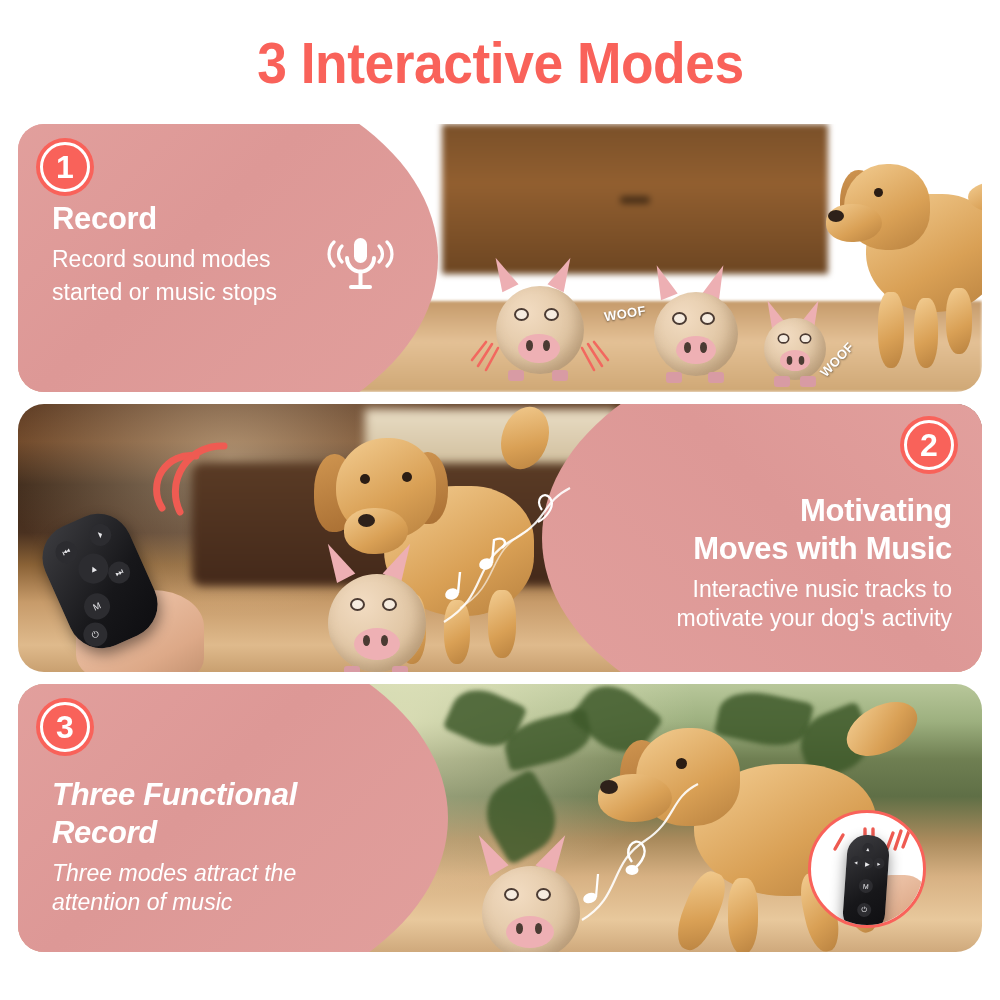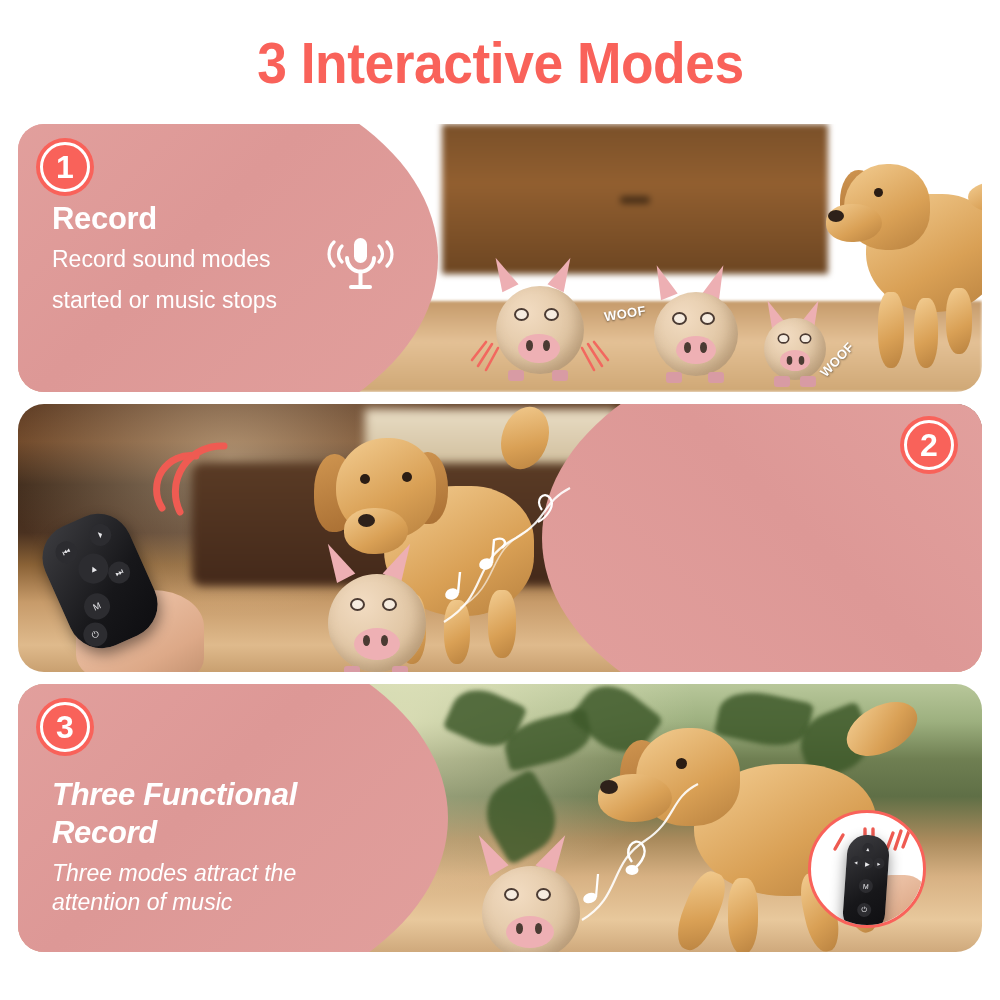--- a/index.html
+++ b/index.html
@@ -429,21 +429,21 @@
       <rect x="27" y="51" width="23" height="4" rx="2" fill="#ffffff"></rect>
       <path d="M20 12 a11 11 0 0 0 0 16" stroke="#ffffff" stroke-width="3.2" fill="none" stroke-linecap="round"></path>
       <path d="M12 8 a17 17 0 0 0 0 24" stroke="#ffffff" stroke-width="3.2" fill="none" stroke-linecap="round"></path>
       <path d="M57 12 a11 11 0 0 1 0 16" stroke="#ffffff" stroke-width="3.2" fill="none" stroke-linecap="round"></path>
       <path d="M65 8 a17 17 0 0 1 0 24" stroke="#ffffff" stroke-width="3.2" fill="none" stroke-linecap="round"></path>
     </svg>
 
     <div class="copy left copy-1">
       <div class="headline">Record</div>
       <div class="subline">Record sound modes</div>
-      <div class="subline" style="margin-top:12px;">started or music stops</div>
+      <div class="subline" style="margin-top:4px;">started or music stops</div>
     </div>
   </div>
 
   <div class="panel">
 
     <div class="photo scene2">
       <div class="scene2-window"></div>
       <div class="scene2-sofa"></div>
 
       <div class="dog" style="left:270px; top:4px; width:250px; height:250px;">
@@ -501,20 +501,26 @@
       </svg>
     </div>
 
     <div class="pink-right-block"></div>
     <div class="pink-right" style="right:-200px;"></div>
 
     <div class="badge badge-2">
       <span>2</span>
     </div>
 
+    <div class="copy right copy-2">
+      <div class="headline">Motivating</div>
+      <div class="headline">Moves with Music</div>
+      <div class="subline">Interactive nusic tracks to</div>
+      <div class="subline" style="margin-top:0;">motivate your dog's activity</div>
+    </div>
   </div>
 
   <div class="panel">
 
     <div class="photo scene3">
       <div class="leaf" style="left:432px; top:8px;  width:70px; height:52px; transform:rotate(24deg);"></div>
       <div class="leaf" style="left:486px; top:34px; width:88px; height:44px; transform:rotate(-14deg);"></div>
       <div class="leaf" style="left:560px; top:6px;  width:76px; height:58px; transform:rotate(38deg);"></div>
       <div class="leaf" style="left:470px; top:96px; width:66px; height:74px; transform:rotate(-30deg);"></div>
       <div class="leaf" style="left:700px; top:10px; width:92px; height:50px; transform:rotate(12deg);"></div>

